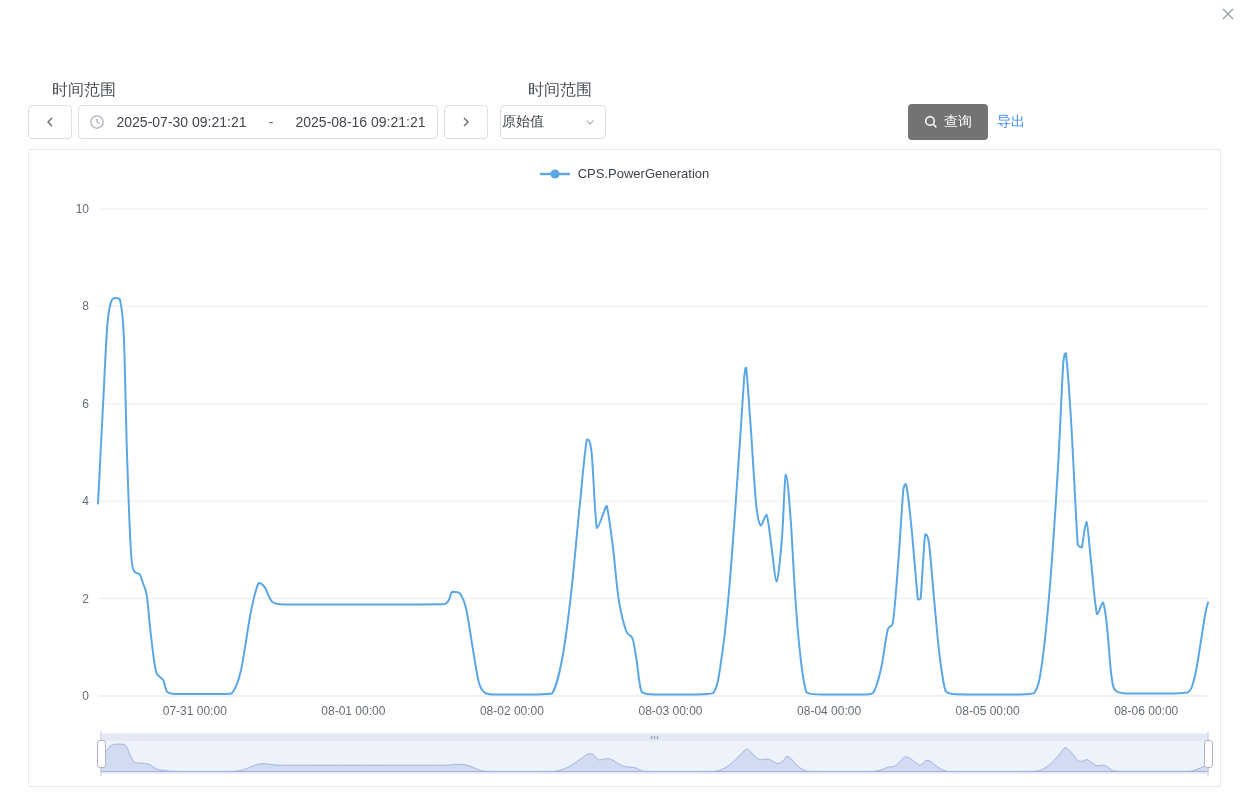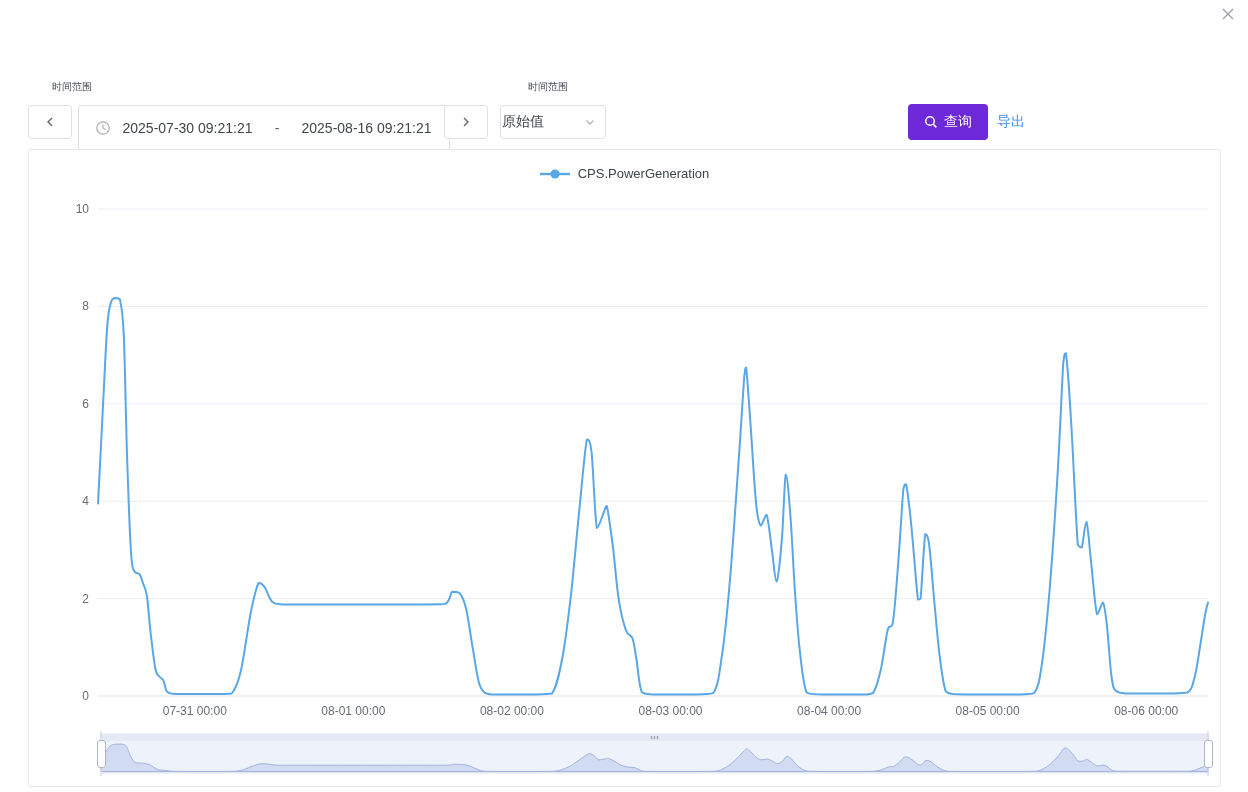--- a/index.html
+++ b/index.html
@@ -1,25 +1,25 @@
 <!DOCTYPE html>
 <html><head>
 <meta charset="utf-8">
 <style>
   html,body{margin:0;padding:0;background:#fff;}
   body{font-family:"Liberation Sans","DejaVu Sans",sans-serif;color:#474c54;}
   #app{position:relative;width:1248px;height:792px;background:#fff;overflow:hidden;}
 
   .close-btn{position:absolute;top:5px;right:11px;width:18px;height:18px;cursor:pointer;}
 
-  .section-label{position:absolute;top:80px;font-size:10px;color:#4a4f57;padding-left:28px;}
+  .section-label{position:absolute;top:80px;font-size:16px;color:#4a4f57;padding-left:28px;}
   .ctl{position:absolute;top:105px;height:32px;border:1px solid #dcdfe6;border-radius:4px;
        background:#fff;display:flex;align-items:center;box-sizing:content-box;font-size:14px;color:#3f444b;}
   .nav-btn{width:42px;justify-content:center;cursor:pointer;}
-  .date-box{left:78px;width:358px;padding:6px;}
+  .date-box{left:78px;width:358px;padding:0;}
   .date-box .seg{flex:1;text-align:center;font-size:14px;color:#41454c;}
   .date-box .dash{flex:0 0 26px;text-align:center;color:#5a5f66;}
   .clock{margin-left:10px;flex:0 0 16px;}
   .select{padding-left:1px;cursor:pointer;justify-content:space-between;}
   .select .chev{margin-right:9px;margin-left:8px;}
   .query-btn{position:absolute;top:104px;left:908px;width:80px;height:36px;border:none;border-radius:4px;
        color:#fff;font-size:14px;display:flex;align-items:center;justify-content:center;gap:6px;cursor:pointer;}
   .export-link{position:absolute;top:113px;left:997px;font-size:14px;cursor:pointer;}
 
   .chart-card{position:absolute;left:28px;top:149px;width:1191px;height:636px;
@@ -69,21 +69,21 @@
     </svg>
   </div>
 
   <div class="ctl select" style="left:500px;width:103px">
     <span>原始值</span>
     <svg class="chev" width="12" height="12" viewBox="0 0 12 12">
       <path d="M2.5 4.5 L6 8 L9.5 4.5" stroke="#b3b8c0" stroke-width="1.3" fill="none"></path>
     </svg>
   </div>
 
-  <button class="query-btn" id="query-btn" style="background: #6d28d9;">
+  <button class="query-btn" id="query-btn" style="background: #737373;">
     <svg width="14" height="14" viewBox="0 0 14 14">
       <circle cx="6" cy="6" r="4.3" stroke="#fff" stroke-width="1.5" fill="none"></circle>
       <path d="M9.2 9.2 L12.4 12.4" stroke="#fff" stroke-width="1.5"></path>
     </svg>
     <span>查询</span>
   </button>
   <a class="export-link" id="export-link" style="color: rgb(61, 142, 240);">导出</a>
 
   <div class="chart-card">
     <svg id="chart-svg" width="1191" height="636">

